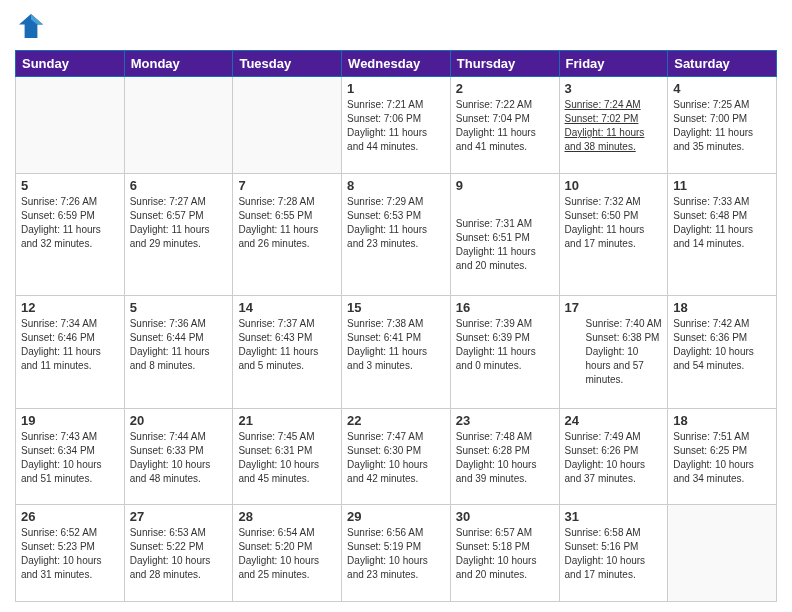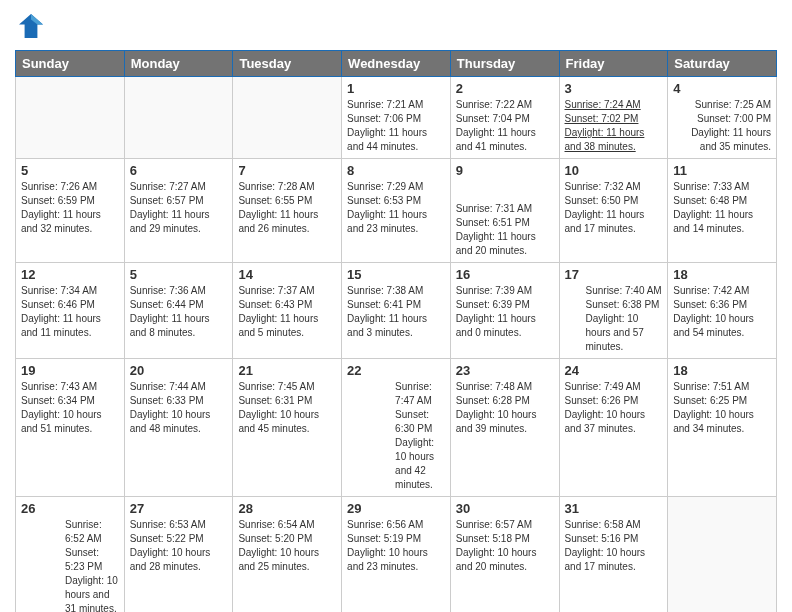--- a/index.html
+++ b/index.html
@@ -58,21 +58,21 @@
     .location-title {
       font-size: 16px;
       color: #555;
     }
     .calendar {
       width: 100%;
       border-collapse: collapse;
       flex: 1;
     }
     .calendar th {
-      background: #737373;
+      background: #4c1d95;
       color: #fff;
       text-align: left;
       padding: 5px 6px;
       font-size: 13px;
       font-weight: bold;
       border: 1px solid #1a6bb5;
     }
     .calendar td {
       border: 1px solid #ccc;
       vertical-align: top;
@@ -151,21 +151,21 @@
 Daylight: 11 hours and 41 minutes.</div>
           </td>
           <td>
             <span class="day-num">3</span>
             <div class="day-info" style="white-space: pre-line; text-decoration: underline;">Sunrise: 7:24 AM
 Sunset: 7:02 PM
 Daylight: 11 hours and 38 minutes.</div>
           </td>
           <td>
             <span class="day-num">4</span>
-            <div class="day-info" style="white-space: pre-line; text-align: right;">Sunrise: 7:25 AM
+            <div class="day-info" style="white-space: pre-line;">Sunrise: 7:25 AM
 Sunset: 7:00 PM
 Daylight: 11 hours and 35 minutes.</div>
           </td>
         </tr>
         <tr class="week-row">
           <td>
             <span class="day-num">5</span>
             <div class="day-info" style="white-space: pre-line;">Sunrise: 7:26 AM
 Sunset: 6:59 PM
 Daylight: 11 hours and 32 minutes.</div>
@@ -265,21 +265,21 @@
 Daylight: 10 hours and 48 minutes.</div>
           </td>
           <td>
             <span class="day-num">21</span>
             <div class="day-info" style="white-space: pre-line;">Sunrise: 7:45 AM
 Sunset: 6:31 PM
 Daylight: 10 hours and 45 minutes.</div>
           </td>
           <td>
             <span class="day-num">22</span>
-            <div class="day-info" style="white-space: pre-line; margin-left: 48px;">Sunrise: 7:47 AM
+            <div class="day-info" style="white-space: pre-line;">Sunrise: 7:47 AM
 Sunset: 6:30 PM
 Daylight: 10 hours and 42 minutes.</div>
           </td>
           <td>
             <span class="day-num">23</span>
             <div class="day-info" style="white-space: pre-line;">Sunrise: 7:48 AM
 Sunset: 6:28 PM
 Daylight: 10 hours and 39 minutes.</div>
           </td>
           <td>
@@ -291,21 +291,21 @@
           <td>
             <span class="day-num">18</span>
             <div class="day-info" style="white-space: pre-line;">Sunrise: 7:51 AM
 Sunset: 6:25 PM
 Daylight: 10 hours and 34 minutes.</div>
           </td>
         </tr>
         <tr class="week-row">
           <td>
             <span class="day-num">26</span>
-            <div class="day-info" style="white-space: pre-line; margin-left: 44px;">Sunrise: 6:52 AM
+            <div class="day-info" style="white-space: pre-line;">Sunrise: 6:52 AM
 Sunset: 5:23 PM
 Daylight: 10 hours and 31 minutes.</div>
           </td>
           <td>
             <span class="day-num">27</span>
             <div class="day-info" style="white-space: pre-line;">Sunrise: 6:53 AM
 Sunset: 5:22 PM
 Daylight: 10 hours and 28 minutes.</div>
           </td>
           <td>

